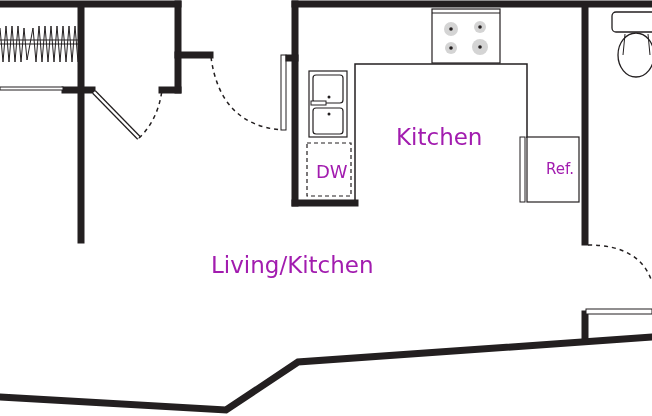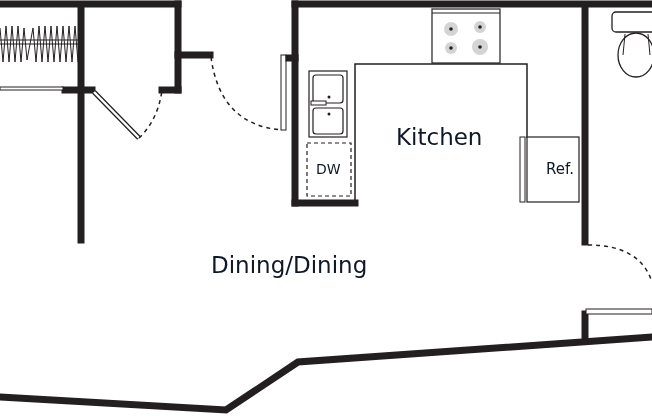--- a/index.html
+++ b/index.html
@@ -4,26 +4,26 @@
   <style>
     html, body { margin: 0; padding: 0; background: #ffffff; }
     body { width: 652px; height: 416px; overflow: hidden; position: relative; }
     svg { position: absolute; left: 0; top: 0; }
     .wall { stroke: #231f20; fill: none; stroke-linecap: square; }
     .thin { stroke: #231f20; fill: #ffffff; }
     .dash { stroke: #231f20; fill: none; stroke-dasharray: 4 4; }
     .label {
       position: absolute;
       font-family: "DejaVu Sans", sans-serif;
-      color: #0f172a;
+      color: #a21caf;
       white-space: nowrap;
     }
     #lbl-kitchen { left: 396px; top: 124px; font-size: 23px; }
     #lbl-living { left: 211px; top: 252px; font-size: 23px; }
-    #lbl-dw { left: 316px; top: 161px; font-size: 14px; }
+    #lbl-dw { left: 316px; top: 161px; font-size: 18px; }
     #lbl-ref { left: 546px; top: 160px; font-size: 15px; }
   </style>
 </head>
 <body>
 
 <svg width="652" height="416" viewBox="0 0 652 416">
 
   <g>
     <line class="wall" x1="0" y1="4" x2="178" y2="4" stroke-width="7"></line>
     <line class="wall" x1="178" y1="4" x2="178" y2="90" stroke-width="7"></line>
@@ -99,15 +99,15 @@
 
   <path class="dash" d="M588,245 Q640,245 652,282" stroke-width="1.5"></path>
 
   <line class="wall" x1="585" y1="314" x2="585" y2="340" stroke-width="7"></line>
   <rect class="thin" x="586" y="309" width="66" height="5" stroke-width="1"></rect>
 
   <polyline class="wall" stroke-width="7" stroke-linejoin="miter" points="0,397 226,410 298,362 652,337"></polyline>
 </svg>
 
 <div class="label" id="lbl-kitchen">Kitchen</div>
-<div class="label" id="lbl-living">Dining/Dining</div>
+<div class="label" id="lbl-living">Living/Kitchen</div>
 <div class="label" id="lbl-dw">DW</div>
 <div class="label" id="lbl-ref">Ref.</div>
 
 </body></html>

